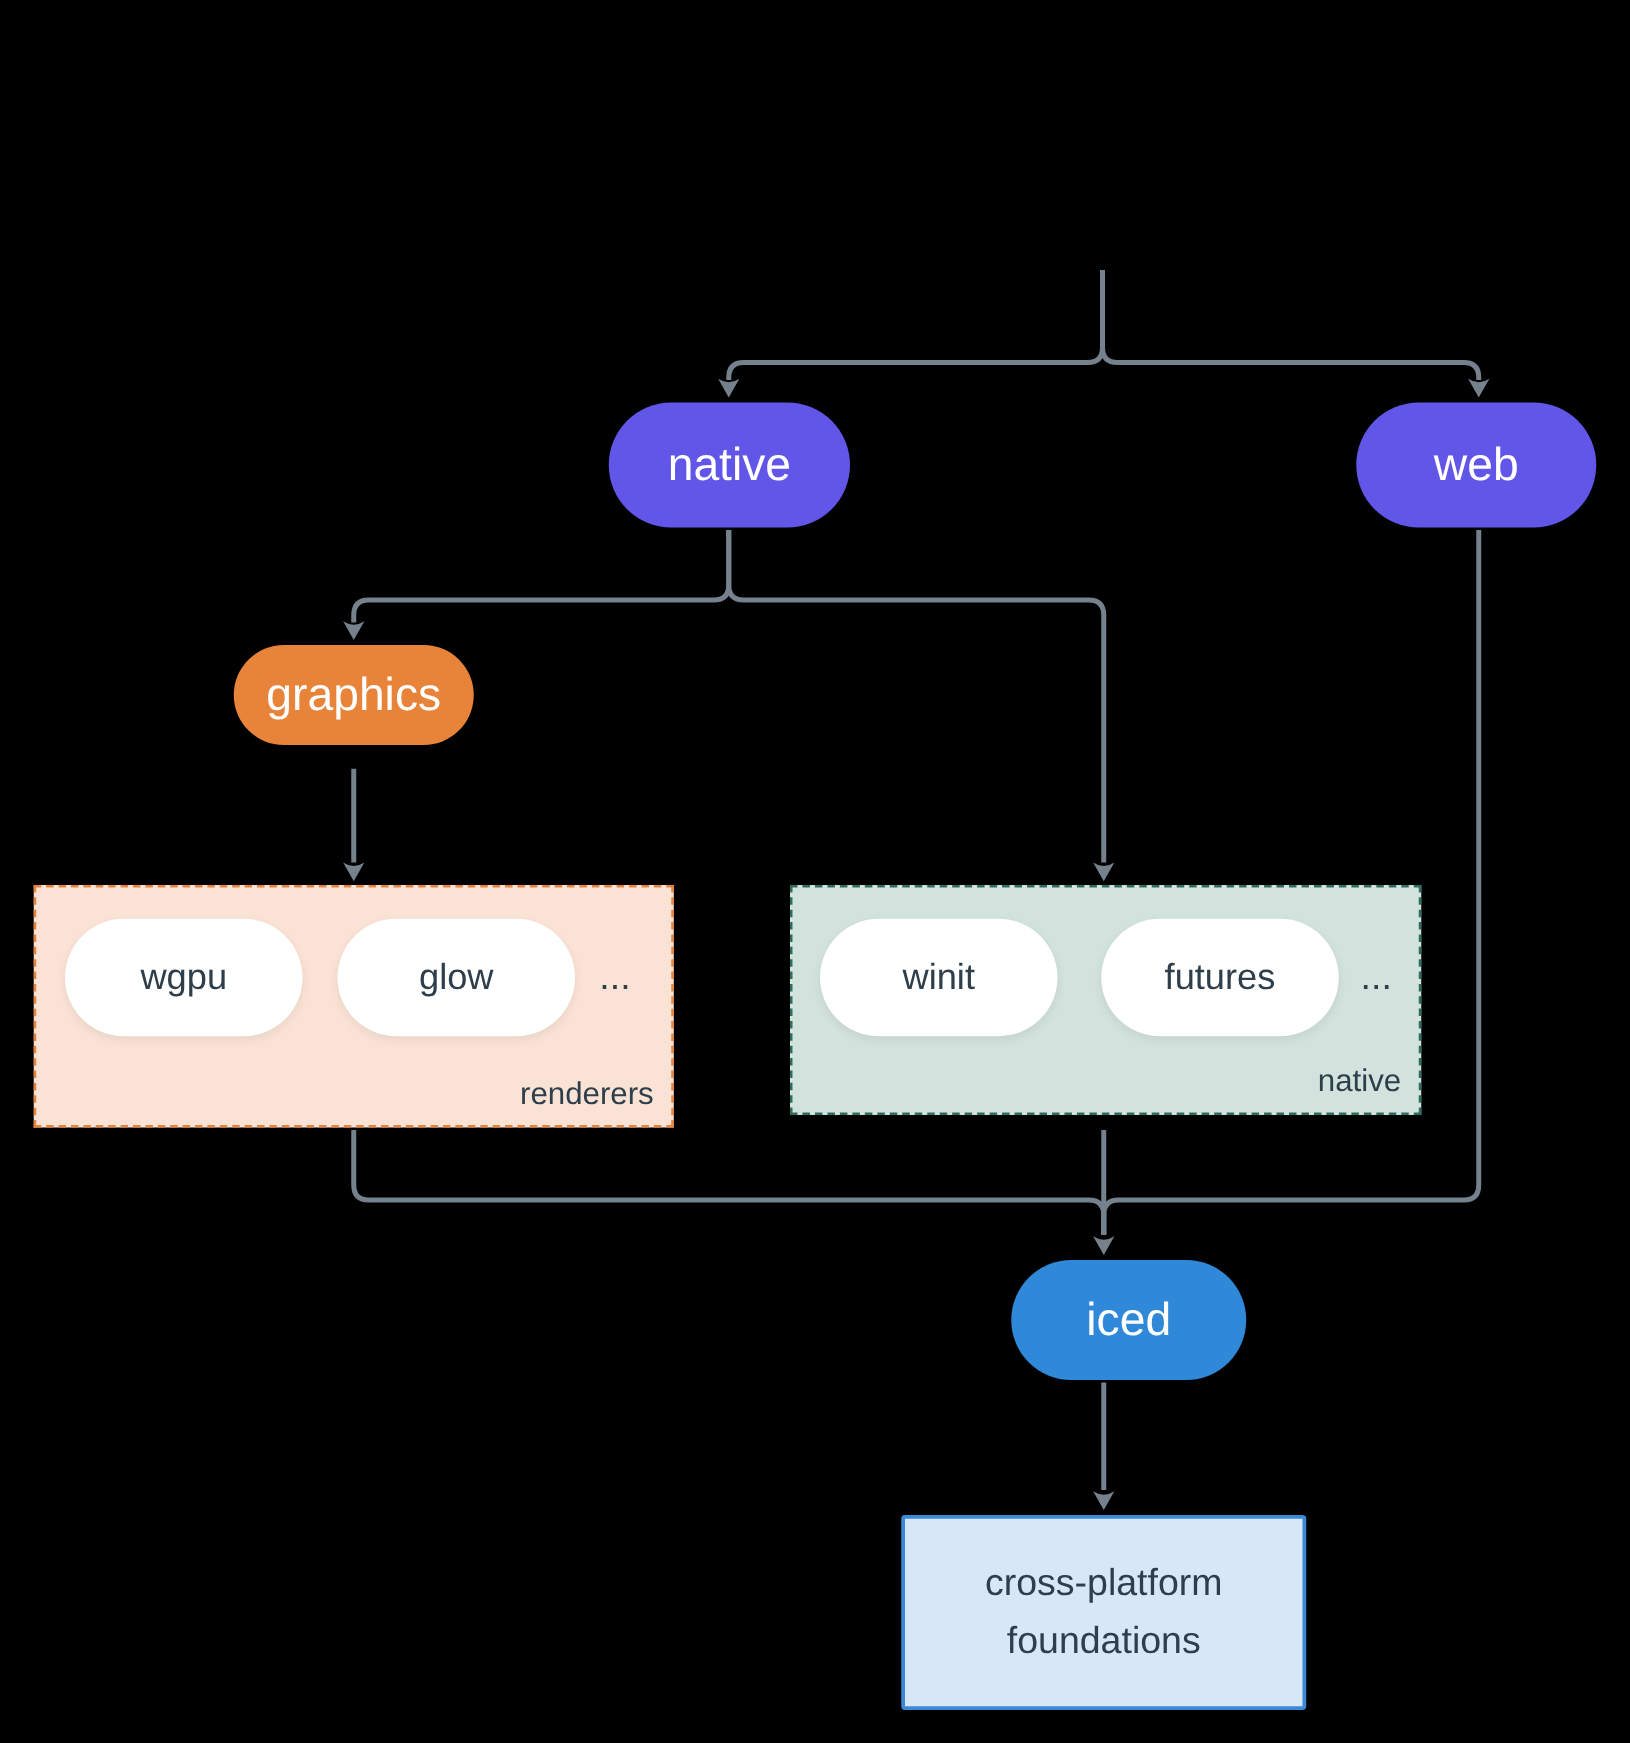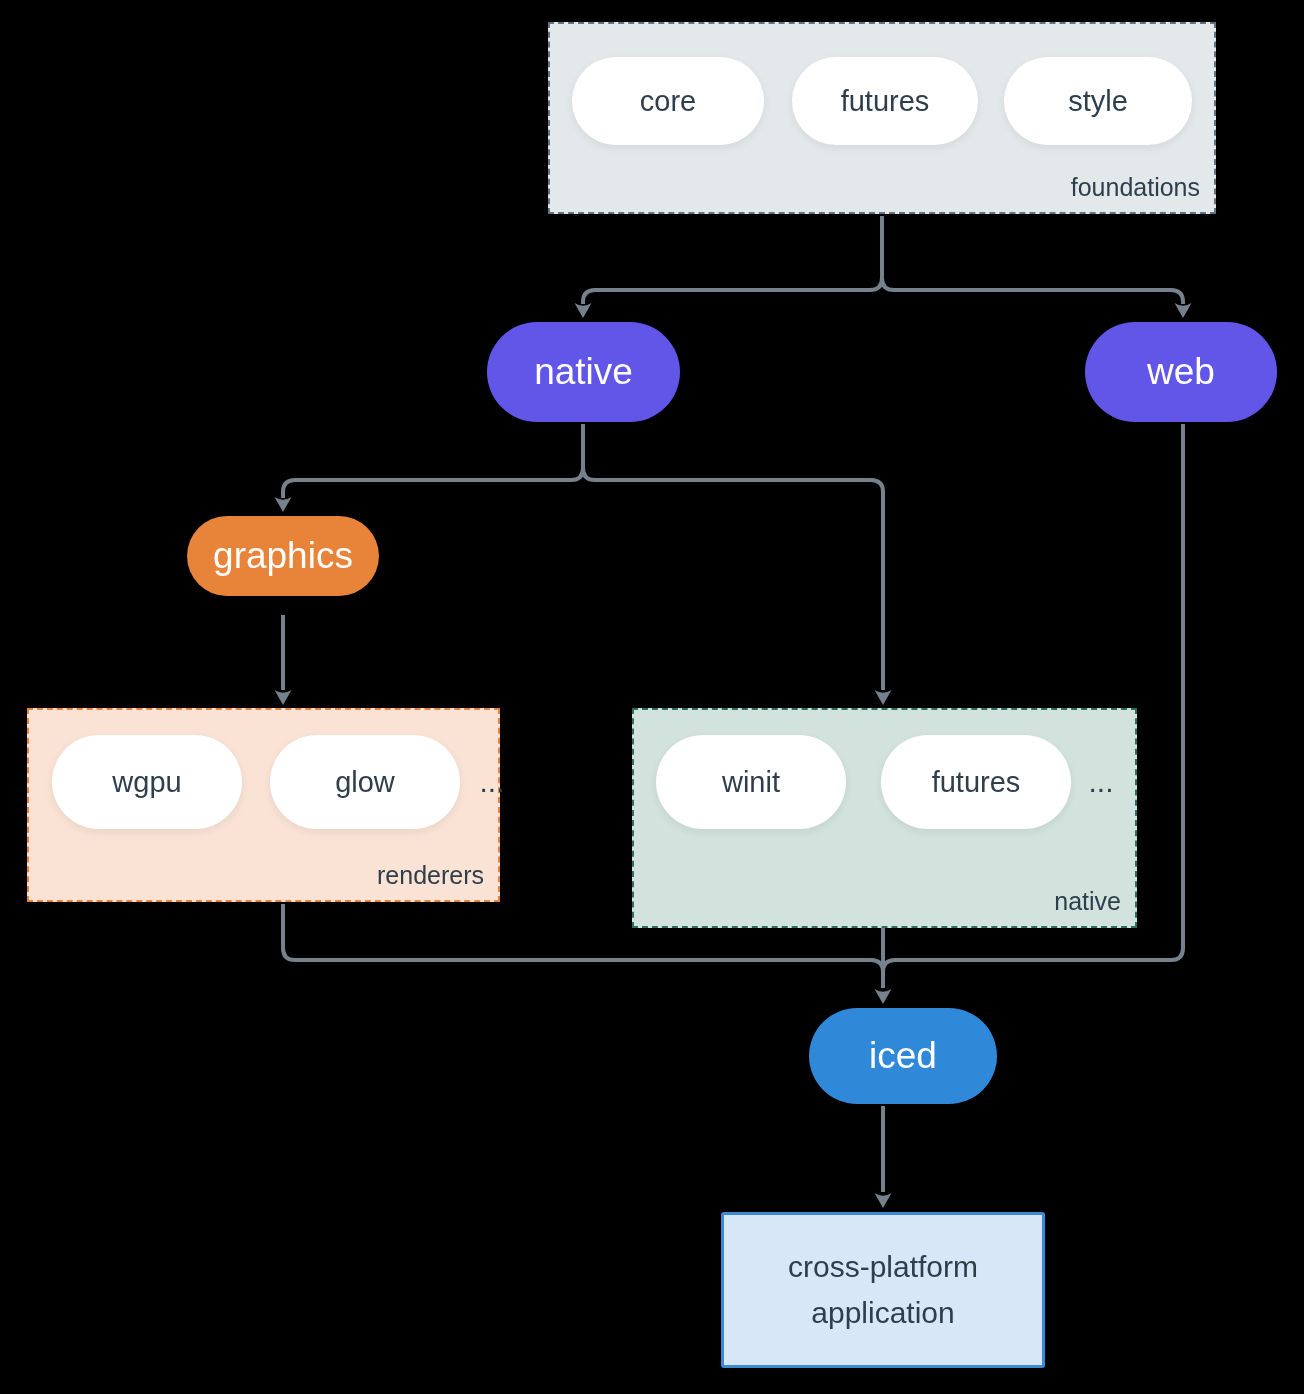--- a/index.html
+++ b/index.html
@@ -10,23 +10,23 @@
     font-family:"Liberation Sans",sans-serif;
     overflow:hidden;
   }
   .connectors{position:absolute;left:0;top:0;width:1304px;height:1394px;}
   .edge{fill:none;stroke:var(--c-line,#75818d);stroke-width:4;}
   .arrowhead{fill:var(--c-line,#75818d);stroke:none;}
 
   .group{position:absolute;border:2px dashed;box-sizing:border-box;}
   .group-foundations{left:548px;top:22px;width:668px;height:192px;
     background:var(--c-foundations-fill,#e3e8eb);border-color:var(--c-foundations-border,#64747f);}
-  .group-renderers{left:27px;top:708px;width:473px;height:194px;
+  .group-renderers{left:27px;top:708px;width:512px;height:194px;
     background:var(--c-renderers-fill,#fae3d5);border-color:var(--c-renderers-border,#e8833a);}
-  .group-shells{left:632px;top:708px;width:505px;height:220px;
+  .group-shells{left:632px;top:708px;width:505px;height:184px;
     background:var(--c-shells-fill,#d2e2dc);border-color:var(--c-shells-border,#2e6e62);}
   .group-label{
     position:absolute;right:14px;bottom:10px;
     font-size:25px;color:var(--c-dark-text,#2e3e4b);
   }
 
   .pill{
     position:absolute;display:flex;align-items:center;justify-content:center;
     background:var(--c-pill,#fff);border-radius:999px;
     font-size:29px;color:var(--c-dark-text,#2e3e4b);
@@ -83,26 +83,20 @@
 
     <path class="arrowhead" transform="translate(583,318)" d="M0 0 L-8.5 -15 Q0 -9.5 8.5 -15 Z"></path>
     <path class="arrowhead" transform="translate(1183,318)" d="M0 0 L-8.5 -15 Q0 -9.5 8.5 -15 Z"></path>
     <path class="arrowhead" transform="translate(283,512)" d="M0 0 L-8.5 -15 Q0 -9.5 8.5 -15 Z"></path>
     <path class="arrowhead" transform="translate(883,705)" d="M0 0 L-8.5 -15 Q0 -9.5 8.5 -15 Z"></path>
     <path class="arrowhead" transform="translate(283,705)" d="M0 0 L-8.5 -15 Q0 -9.5 8.5 -15 Z"></path>
     <path class="arrowhead" transform="translate(883,1004)" d="M0 0 L-8.5 -15 Q0 -9.5 8.5 -15 Z"></path>
     <path class="arrowhead" transform="translate(883,1208)" d="M0 0 L-8.5 -15 Q0 -9.5 8.5 -15 Z"></path>
   </svg>
 
-  <div class="group group-foundations">
-    <div class="pill" style="left:22px;top:33px;width:192px;height:88px;">core</div>
-    <div class="pill" style="left:242px;top:33px;width:186px;height:88px;">futures</div>
-    <div class="pill" style="left:454px;top:33px;width:188px;height:88px;">style</div>
-    <div class="group-label">foundations</div>
-  </div>
 
   <div class="node node-native">native</div>
   <div class="node node-web">web</div>
 
   <div class="node node-graphics">graphics</div>
 
   <div class="group group-renderers">
     <div class="pill" style="left:23px;top:25px;width:190px;height:94px;">wgpu</div>
     <div class="pill" style="left:241px;top:25px;width:190px;height:94px;">glow</div>
     <div class="ellipsis" style="left:438px;">...</div>
@@ -111,15 +105,15 @@
 
   <div class="group group-shells">
     <div class="pill" style="left:22px;top:25px;width:190px;height:94px;">winit</div>
     <div class="pill" style="left:247px;top:25px;width:190px;height:94px;">futures</div>
     <div class="ellipsis" style="left:442px;">...</div>
     <div class="group-label">native</div>
   </div>
 
   <div class="node node-iced">iced</div>
 
-  <div class="app-box">cross-platform application</div>
+  <div class="app-box">cross-platform foundations</div>
 
 </div>
 
 </body></html>

